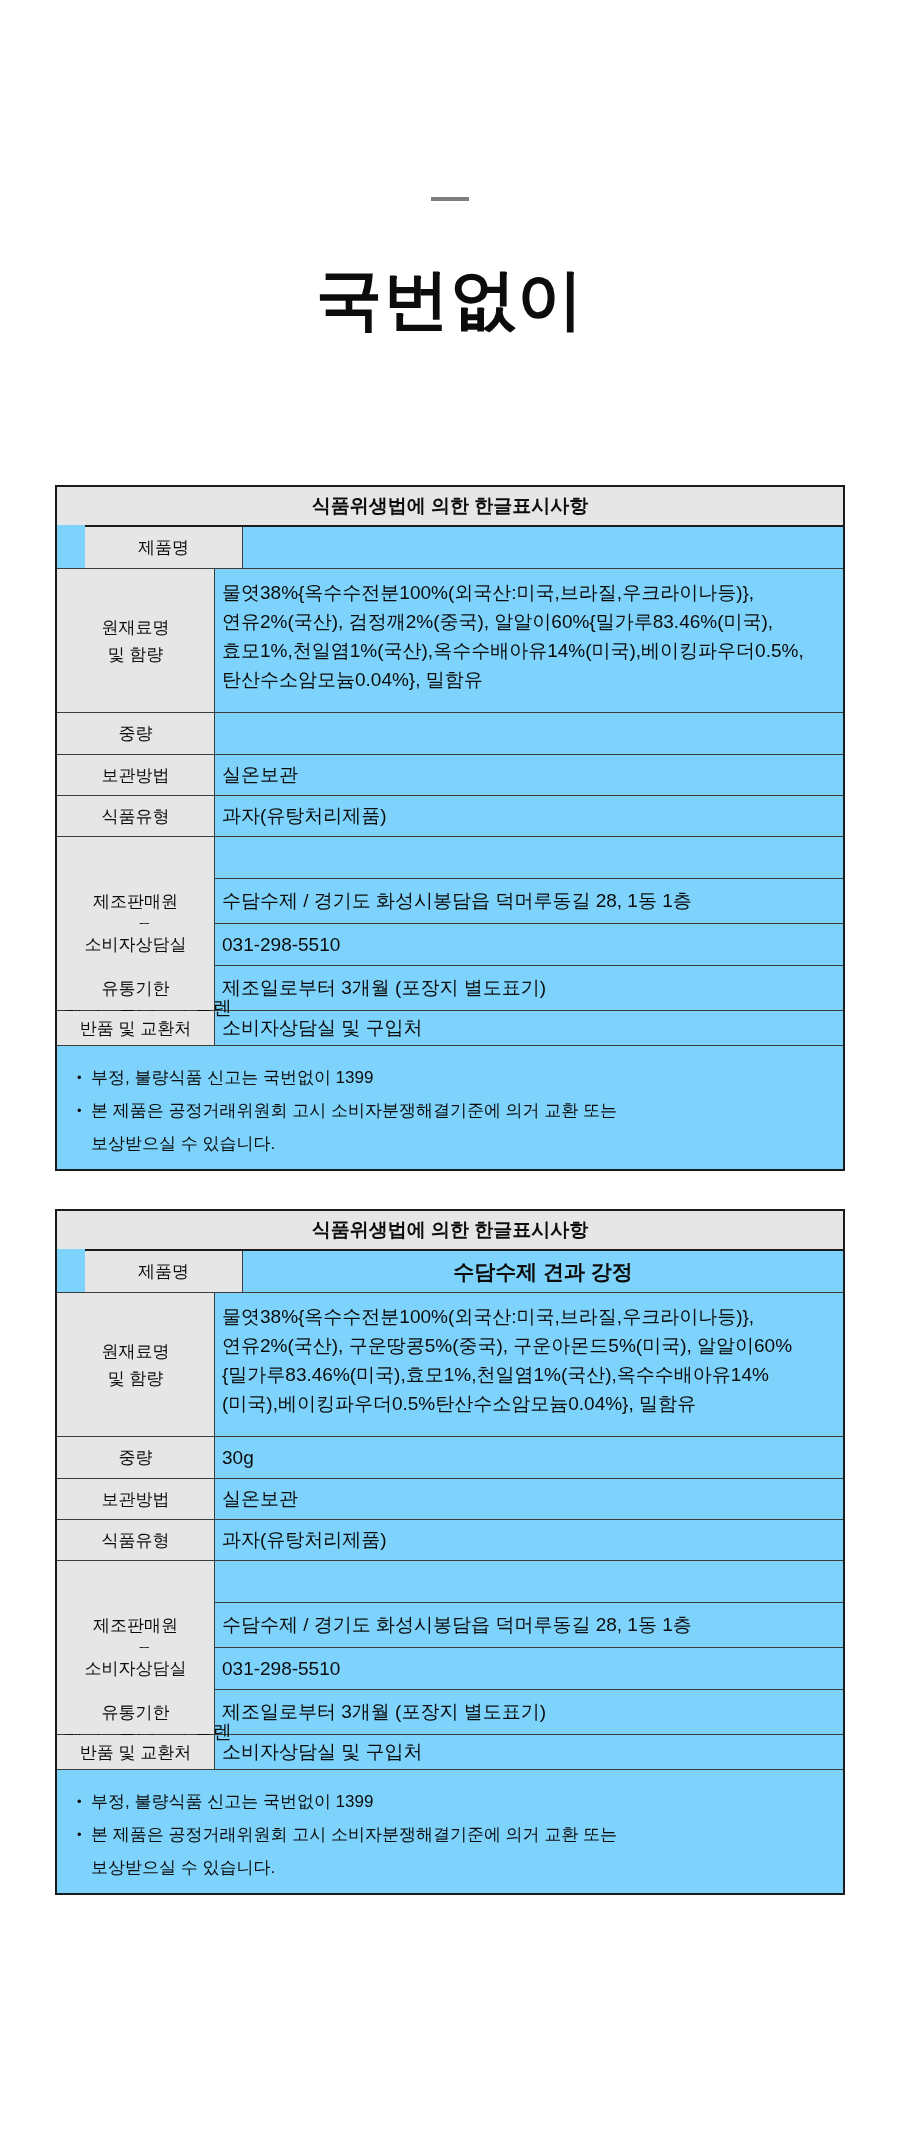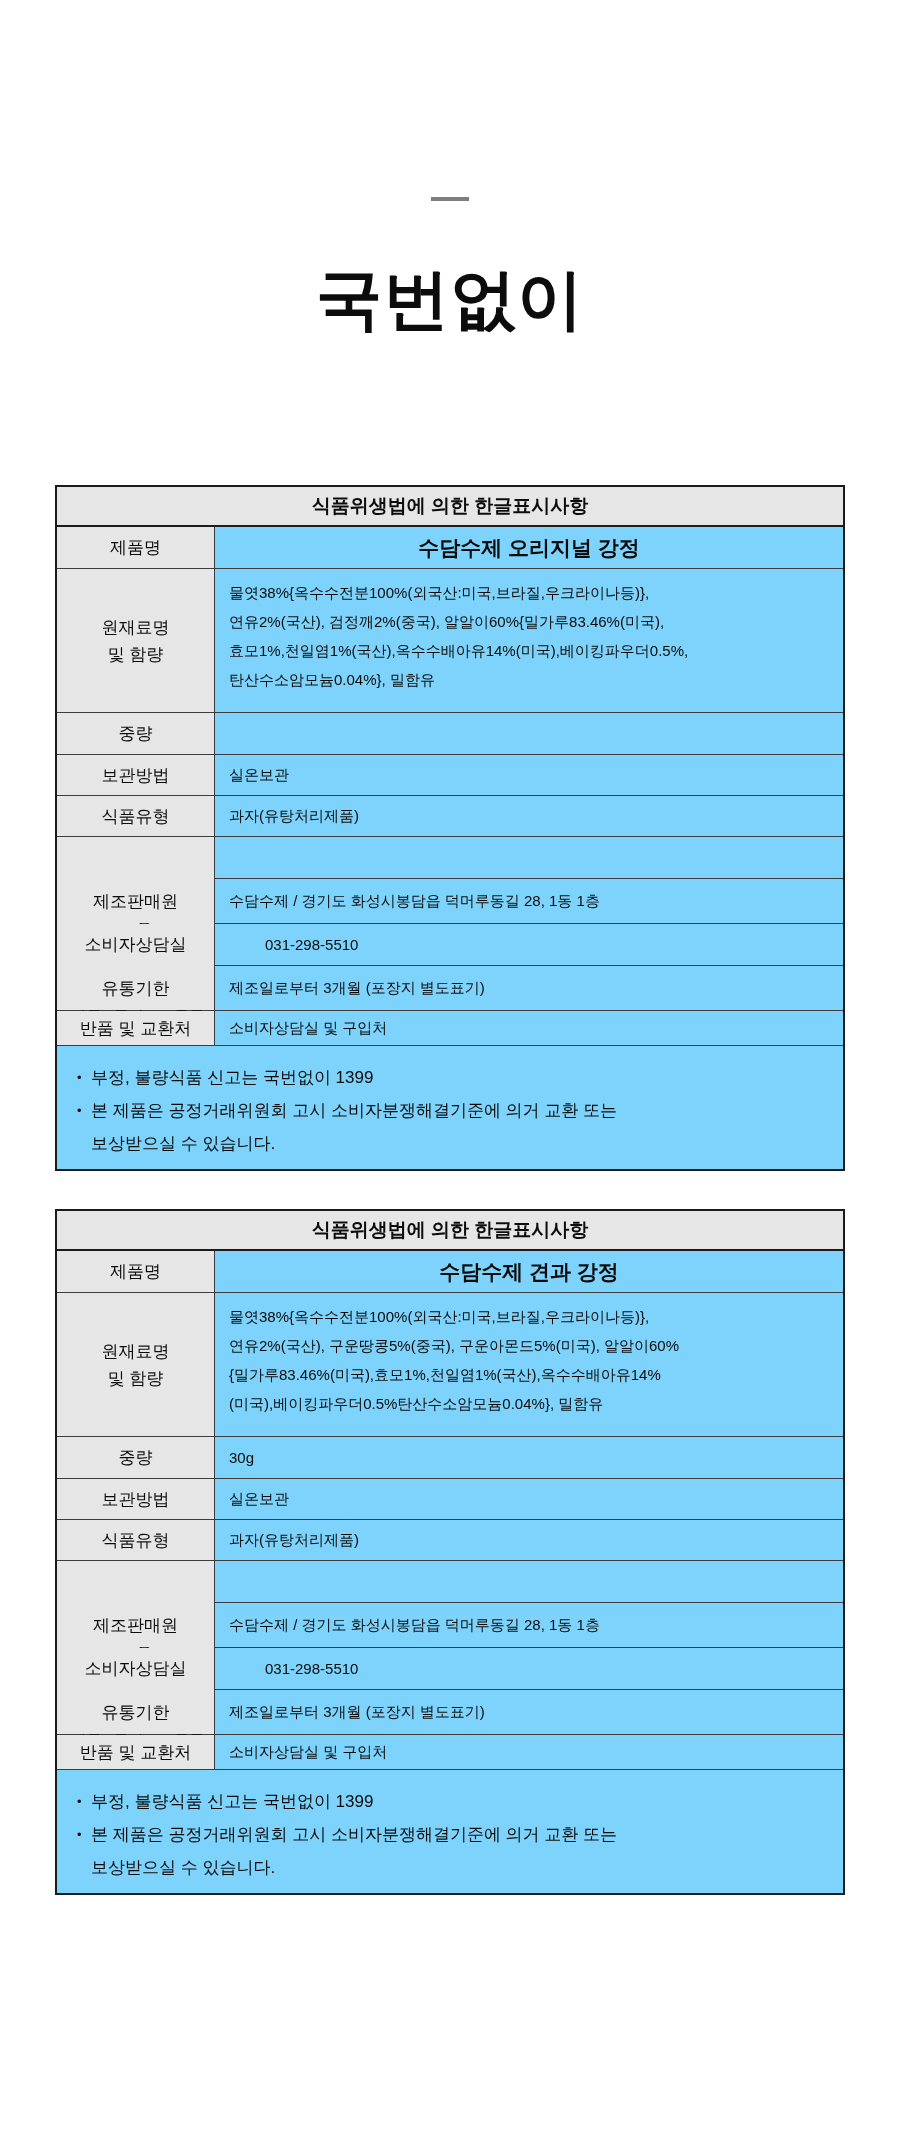--- a/index.html
+++ b/index.html
@@ -26,34 +26,34 @@
     background:#e6e6e6;font-size:19px;font-weight:bold;color:#0c0c0c;
   }
   .trow{display:flex;border-top:1px solid #3d3d3d;}
   .lt{
     width:158px;flex:0 0 158px;box-sizing:border-box;background:#e6e6e6;
     border-right:1px solid #3d3d3d;display:flex;align-items:center;justify-content:center;
     text-align:center;font-size:17px;color:#0c0c0c;white-space:pre-line;line-height:27px;
   }
   .lv{
     flex:1;display:flex;align-items:center;box-sizing:border-box;
-    padding-left:14px;font-size:15px;color:#0c0c0c;
+    padding-left:7px;font-size:19px;color:#0c0c0c;
   }
   .lv.product{
     justify-content:center;padding-left:0;font-size:21px;font-weight:bold;
   }
   .lv.pre{white-space:pre-line;line-height:29px;align-items:flex-start;padding-top:9px;}
-  .r-product{height:41px;}
+  .r-product{height:41px;margin-left:28px;}
   .r-ingredients{height:143px;}
   .r-weight{height:41px;}
   .r-storage{height:40px;}
   .r-foodtype{height:40px;}
   .r-packaging{height:41px;flex-direction:column;}
   .r-manufacturer{height:44px;}
-  .r-consumer{height:41px;gap:36px;}
+  .r-consumer{height:41px;}
   .r-shelflife{height:44px;}
   .r-returns{height:34px;}
   .notes{
     border-top:1px solid #3d3d3d;box-sizing:border-box;height:124px;
     padding:15px 24px 0 20px;
   }
   .note{display:flex;font-size:17px;line-height:33px;color:#0c0c0c;}
   .note .bullet{flex:0 0 14px;font-size:13px;line-height:33px;}
   .note .note-text{white-space:pre-line;}
 </style>
@@ -61,21 +61,20 @@
 <body>
 
 <div class="top-dash"></div>
 <h1 class="page-title">국번없이</h1>
 
 <section class="label-table t1">
   <div class="caption">식품위생법에 의한 한글표시사항</div>
 
   <div class="trow r-product" style="border-top-width:2px;border-top-color:#1b1b1b;">
     <div class="lt">제품명</div>
-    <div class="lv product">수담수제 오리지널 강정</div>
   </div>
 
   <div class="trow r-ingredients">
     <div class="lt">원재료명
 및 함량</div>
     <div class="lv pre">물엿38%{옥수수전분100%(외국산:미국,브라질,우크라이나등)},
 연유2%(국산), 검정깨2%(중국), 알알이60%{밀가루83.46%(미국),
 효모1%,천일염1%(국산),옥수수배아유14%(미국),베이킹파우더0.5%,
 탄산수소암모늄0.04%}, 밀함유</div>
   </div>

